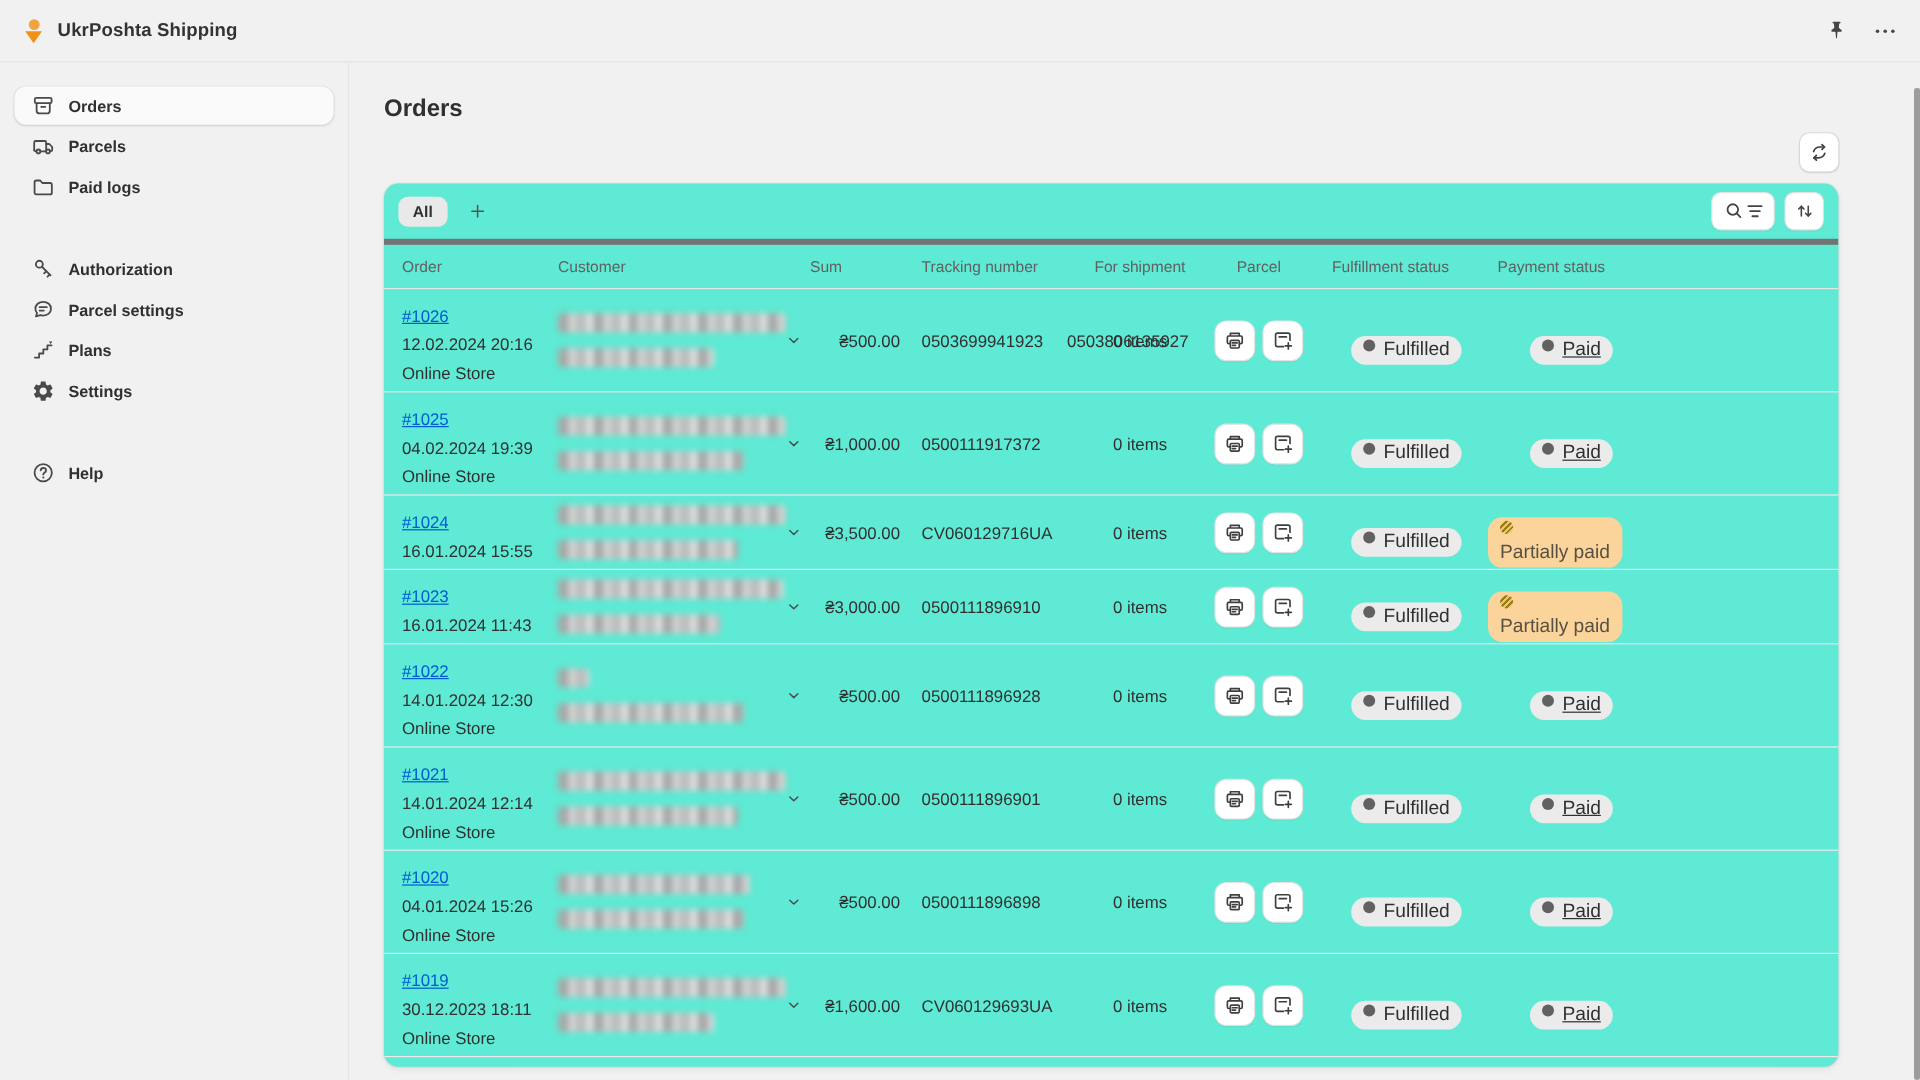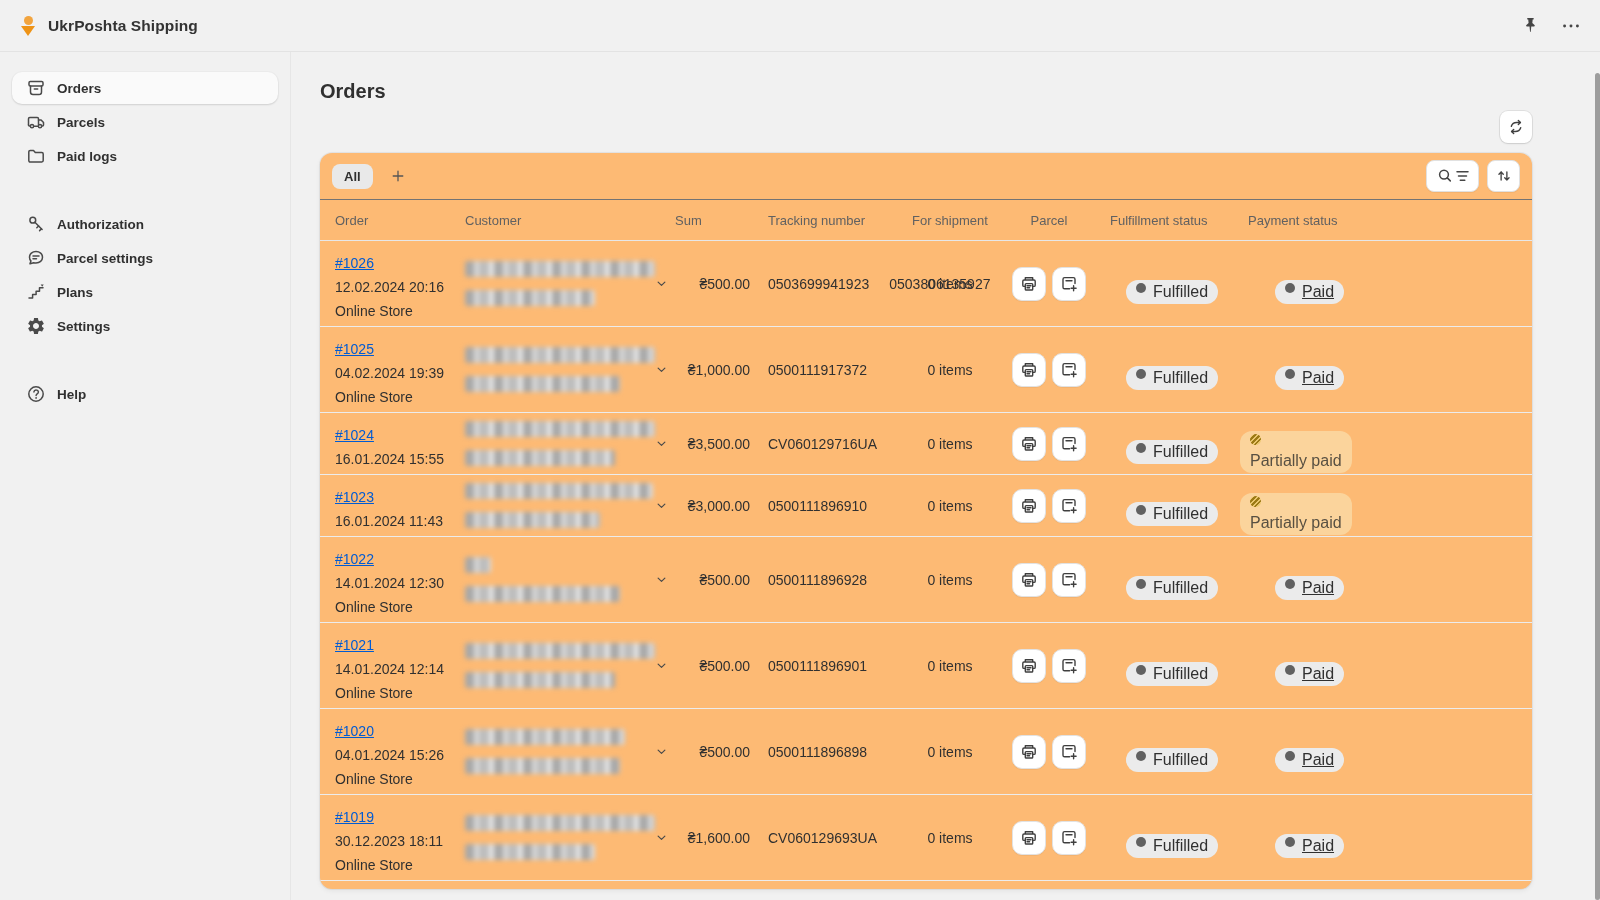--- a/index.html
+++ b/index.html
@@ -37,21 +37,21 @@
   
   .main { flex: 1; padding: 28px 68px 0 29px; }
   .page-title { font-size: 20px; font-weight: 700; color: #303030; }
   .head-actions { display: flex; justify-content: flex-end; margin-top: 8px; }
   .round-btn {
     width: 32px; height: 32px; border: none; border-radius: 8px; background: #fff; cursor: pointer;
     display: flex; align-items: center; justify-content: center;
     box-shadow: 0 0 0 1px rgba(0,0,0,.07), 0 1px 2px rgba(0,0,0,.09);
   }
   .card {
-    margin-top: 10px; height: 736px; background: #fdba74; border-radius: 12px;
+    margin-top: 10px; height: 736px; background: #5eead4; border-radius: 12px;
     box-shadow: 0 0 0 1px rgba(0,0,0,.05), 0 2px 5px rgba(0,0,0,.06);
     overflow: hidden;
   }
   .tabbar { height: 46px; display: flex; align-items: center; padding: 0 12px; gap: 12px; }
   .tab-pill {
     background: #e9e9e9; border: none; border-radius: 8px; padding: 5px 12px;
     font-size: 13px; font-weight: 700; color: #303030; cursor: pointer;
     font-family: inherit;
   }
   .plus-btn { background: none; border: none; cursor: pointer; width: 26px; height: 26px; display: flex; align-items: center; justify-content: center; }
@@ -63,21 +63,21 @@
   }
   .btn-search-filter { width: 53px; }
   .btn-sort { width: 33px; }
   
   .grid-cols {
     display: grid;
     grid-template-columns: 130px 210px 75px 162px 76px 122px 130px 1fr;
     padding-left: 15px;
   }
   .thead {
-    height: 42px; align-items: center; border-top: 1px solid #737373; border-bottom: 1px solid #e7e7e7;
+    height: 42px; align-items: center; border-top: 5px solid #737373; border-bottom: 1px solid #e7e7e7;
     color: #616161; font-size: 13px; font-weight: 400;
   }
   .th { white-space: nowrap; }
   .th-sum { text-align: left; padding-right: 14px; }
   .th-track { padding-left: 18px; }
   .th-ship { text-align: right; padding-right: 24px; }
   .th-parcel { text-align: center; }
   .th-pay { padding-left: 8px; }
   .row { border-bottom: 1px solid #ececec; align-items: center; font-size: 14px; }
   .row.tall { height: 86px; }

